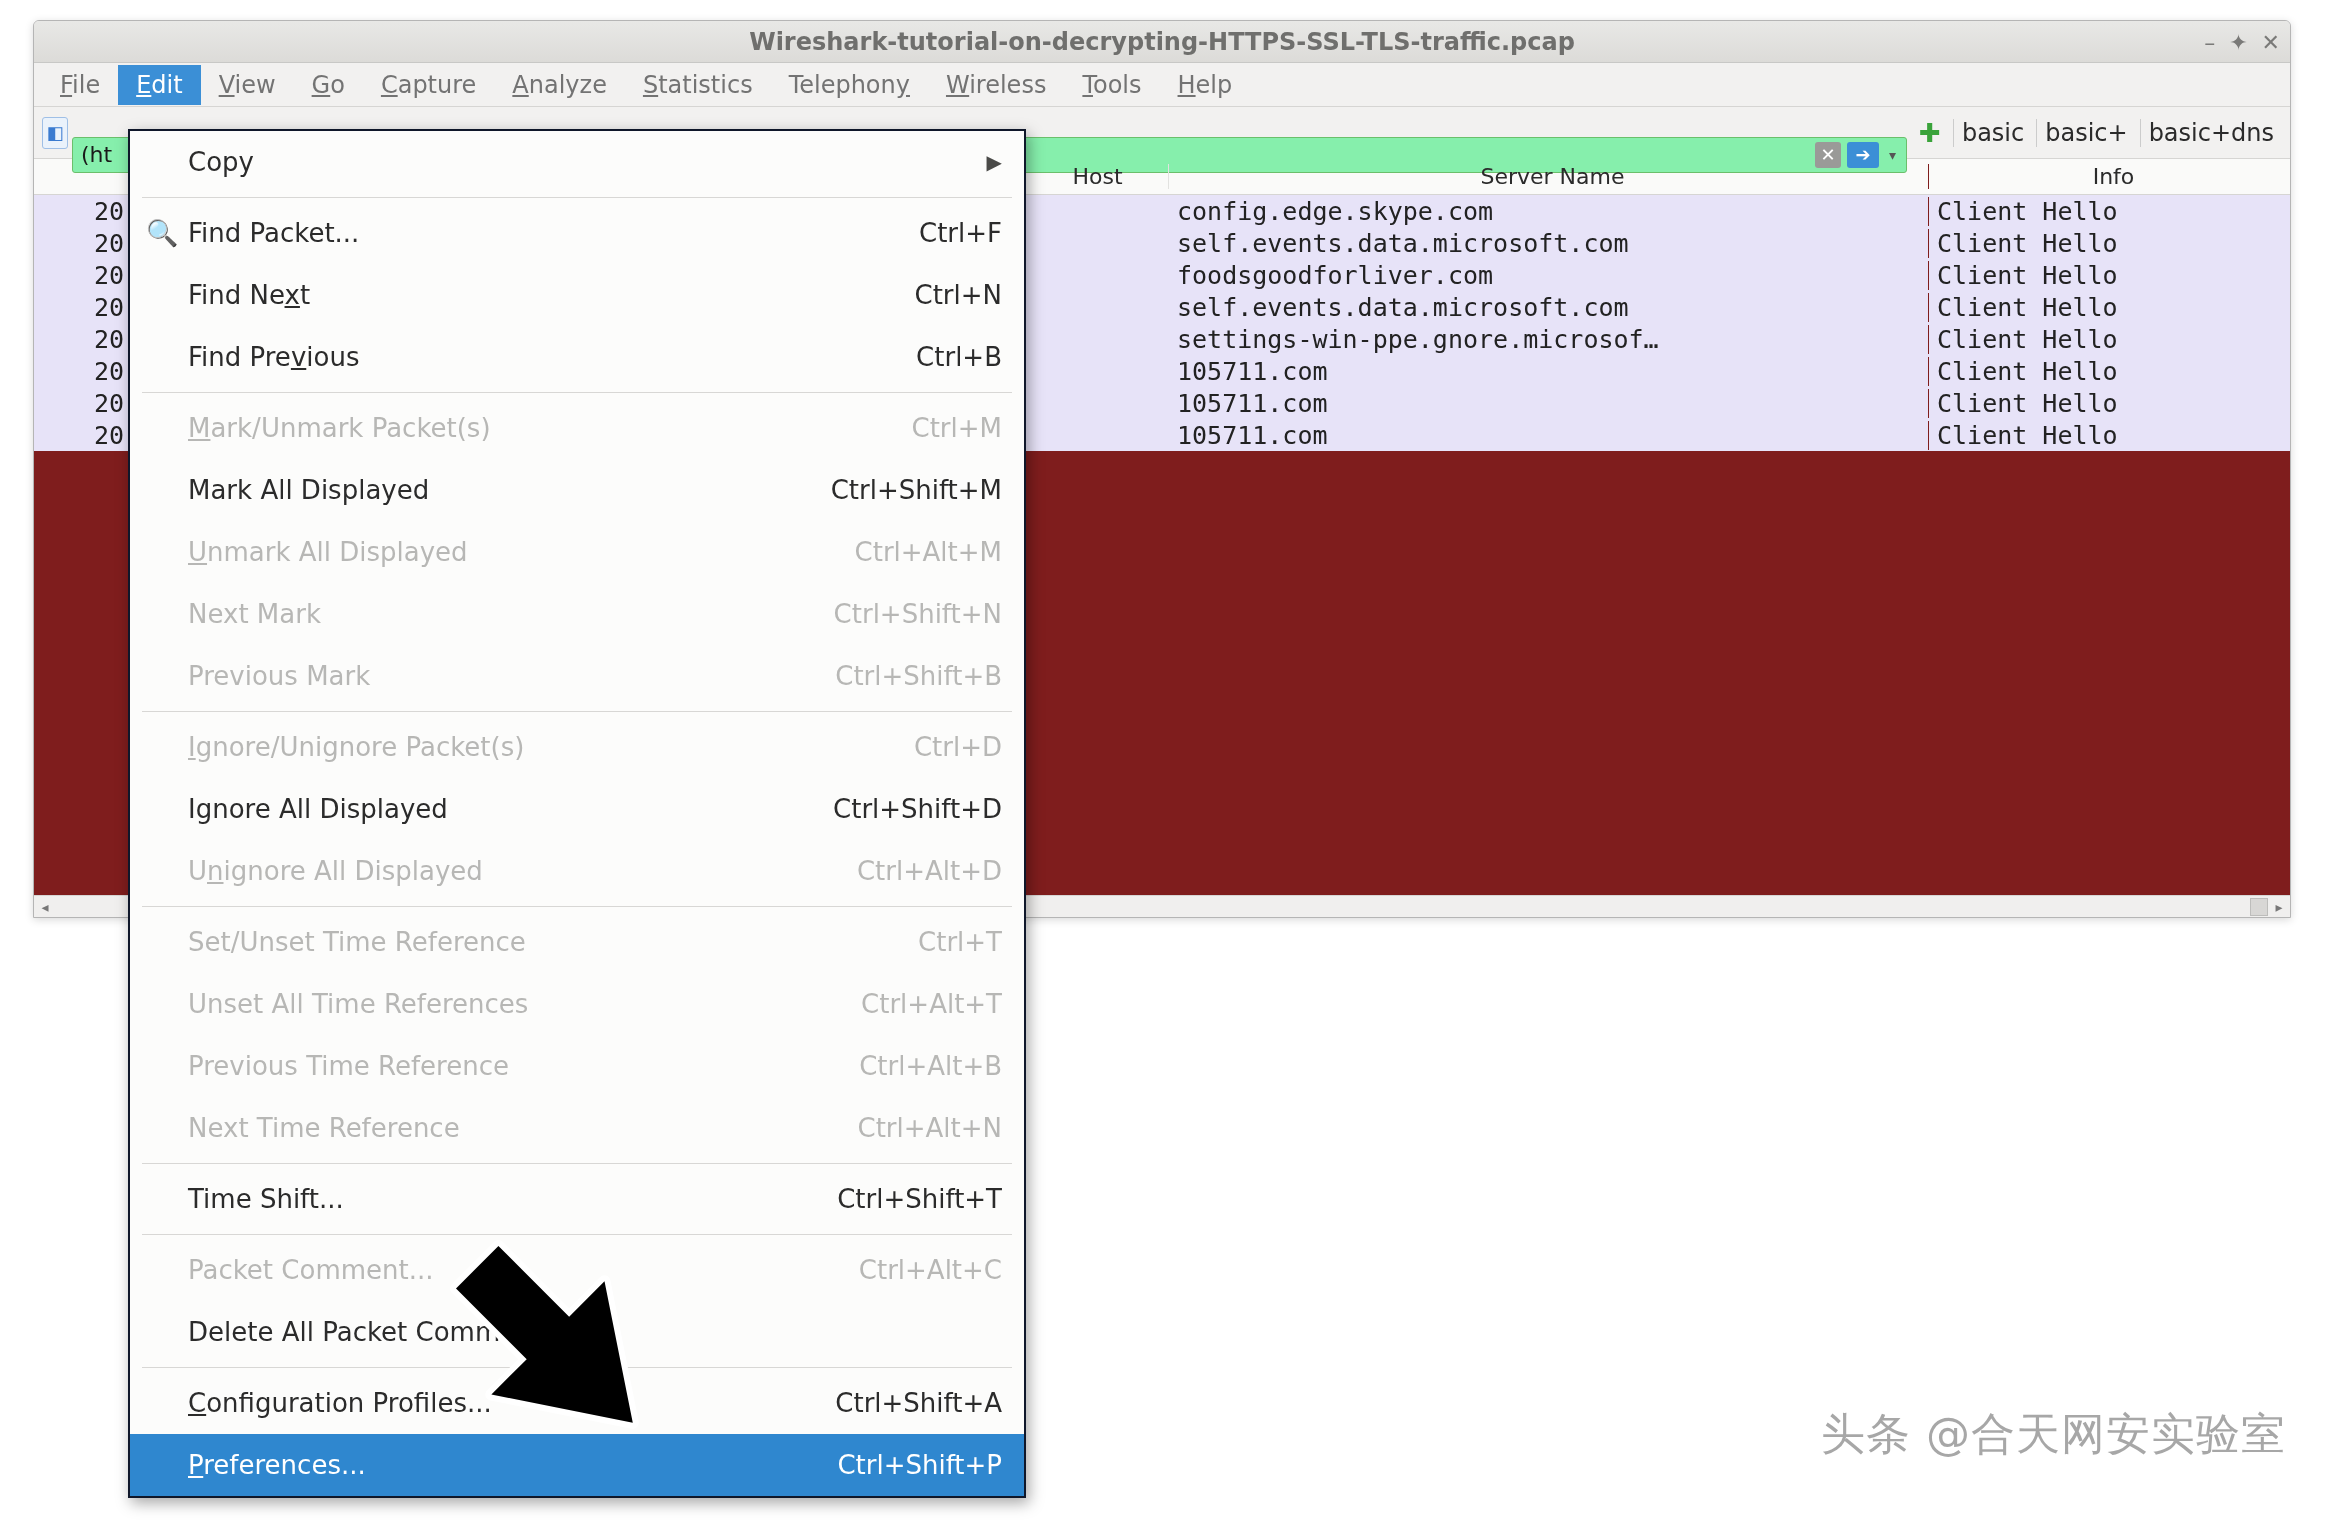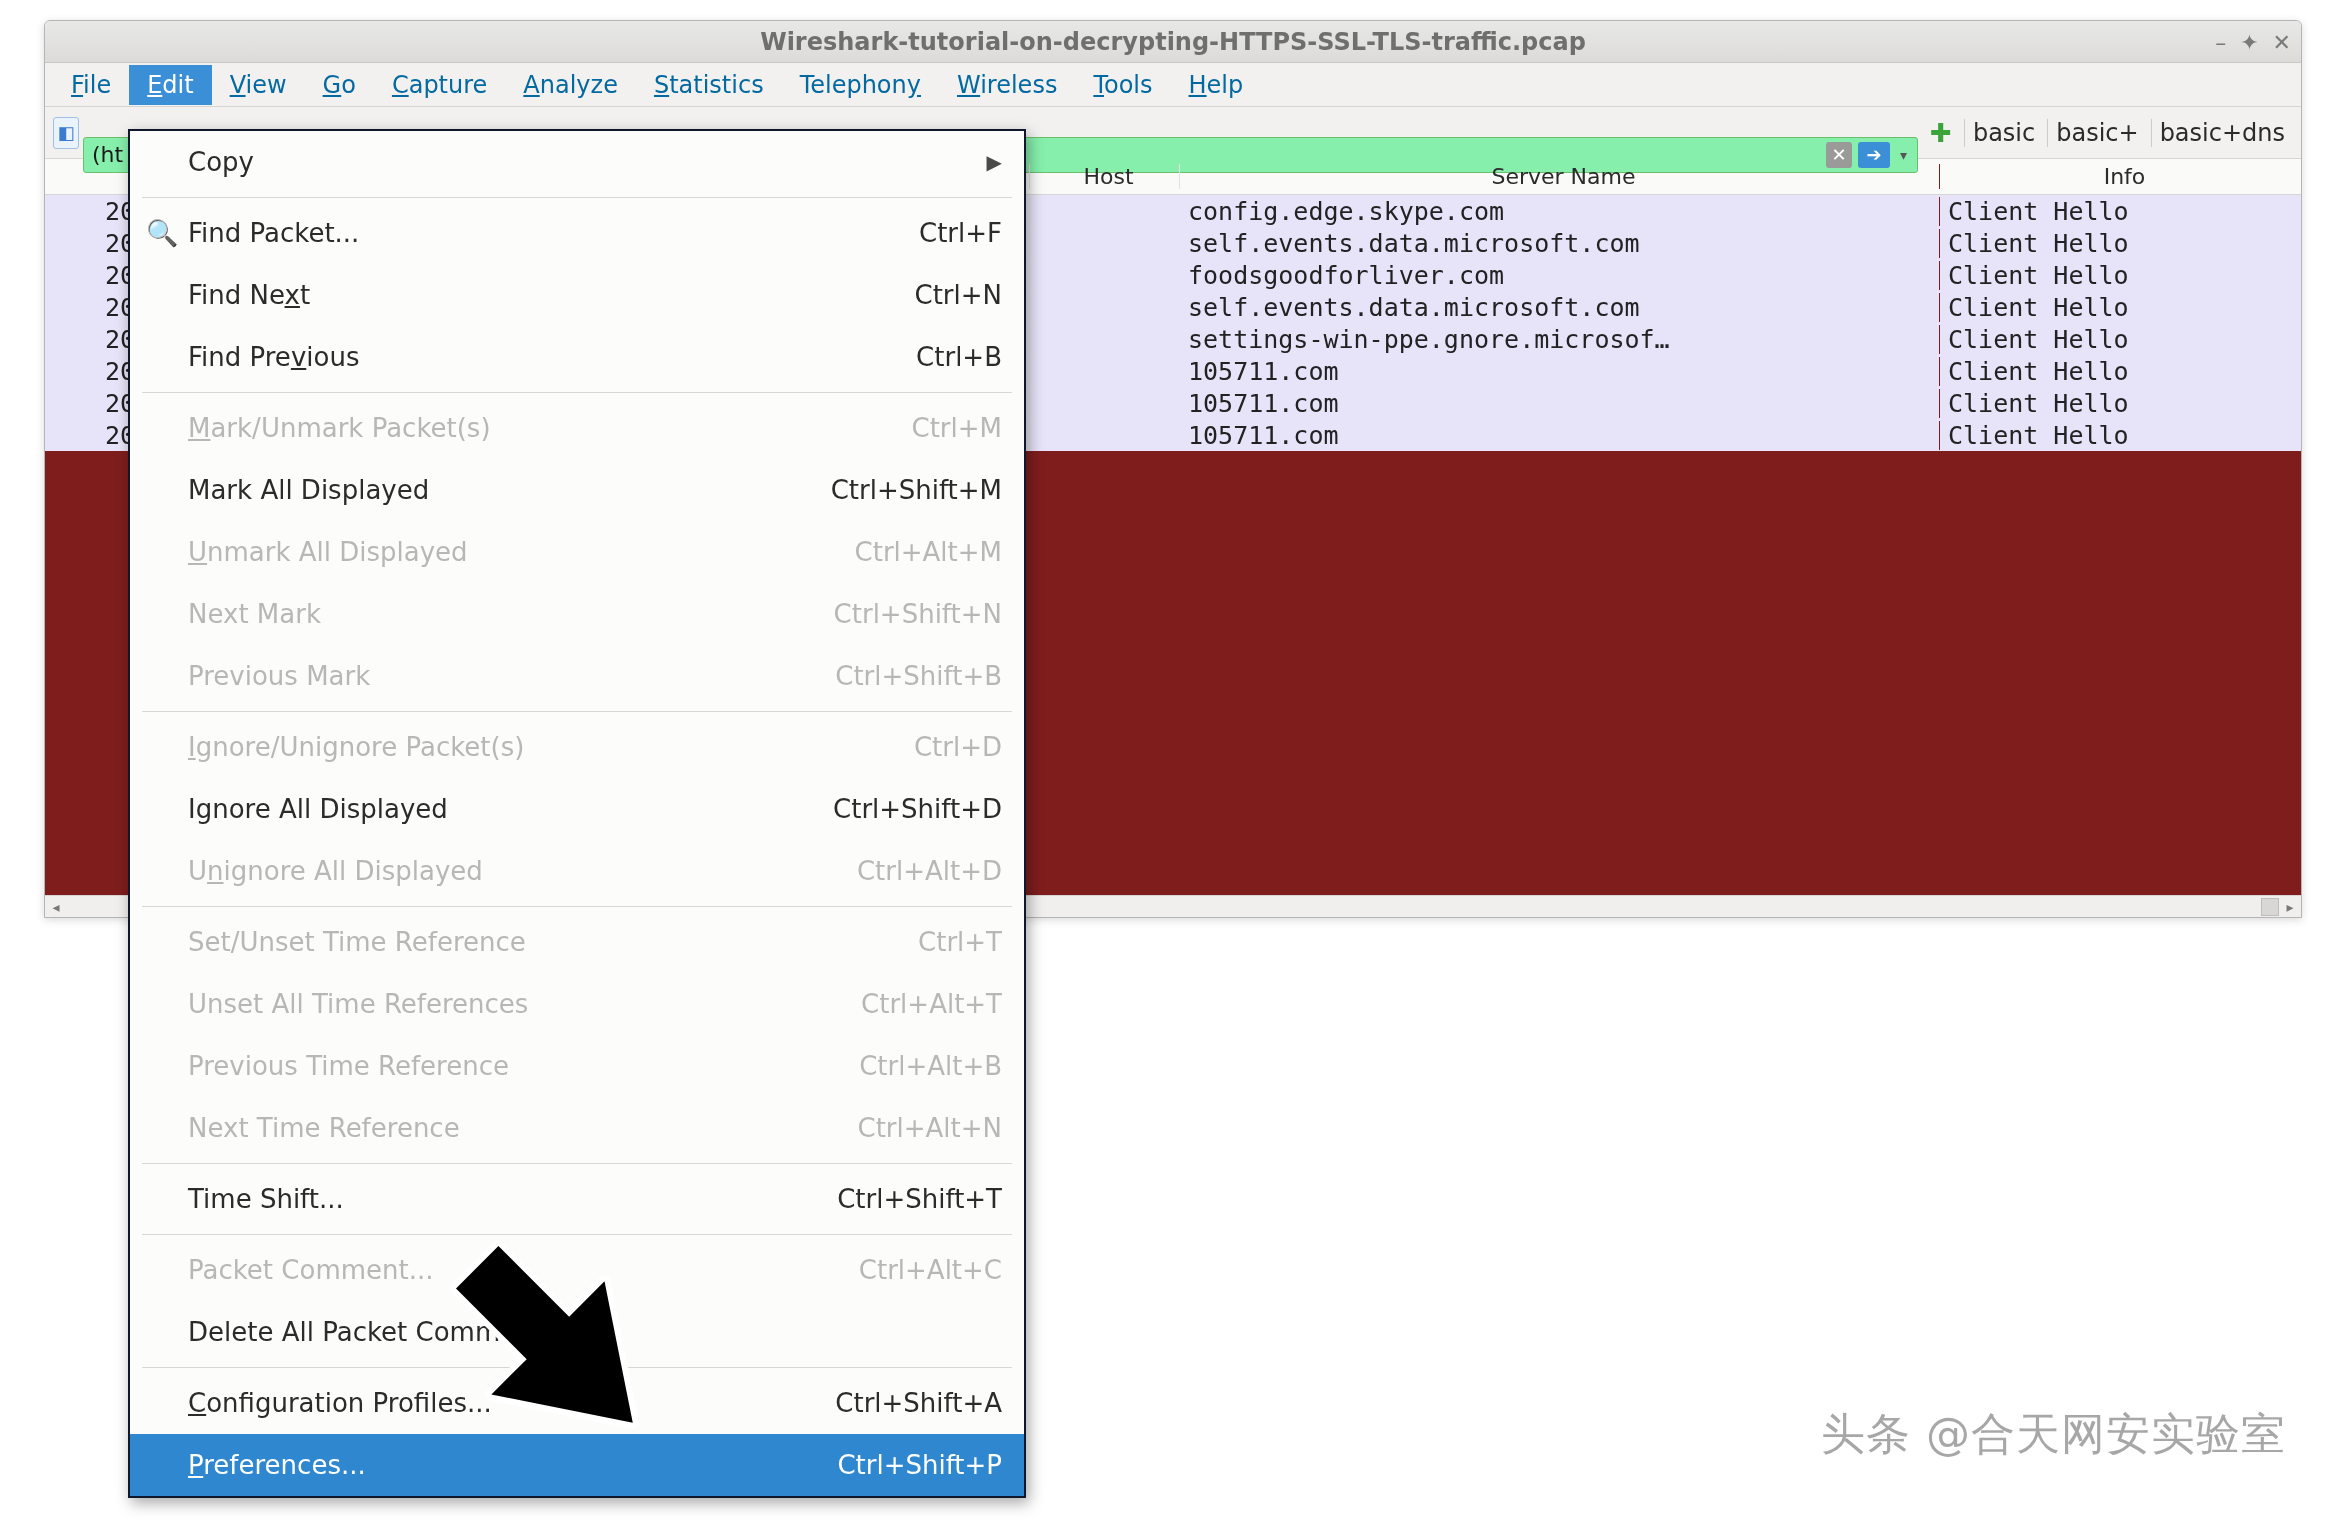--- a/index.html
+++ b/index.html
@@ -6,21 +6,21 @@
   body {
     font-family: "DejaVu Sans", "Liberation Sans", Arial, sans-serif;
     background: #ffffff;
     width: 2326px;
     height: 1520px;
     position: relative;
     overflow: hidden;
   }
   .window {
     position: absolute;
-    left: 44px;
+    left: 33px;
     top: 20px;
     width: 2258px;
     border: 1px solid #b5b5b5;
     background: #f2f1f0;
     box-shadow: 0 2px 8px rgba(0,0,0,0.15);
     border-radius: 6px 6px 0 0;
     overflow: hidden;
   }
   .titlebar {
     height: 42px;
@@ -52,21 +52,21 @@
     background: #f2f1f0;
     display: flex;
     align-items: center;
     padding: 0 8px;
     gap: 0;
     border-bottom: 1px solid #d6d5d3;
   }
   .menubar-item {
     padding: 6px 18px;
     font-size: 24px;
-    color: #0369a1;
+    color: #737373;
     cursor: default;
   }
   .menubar-item.active {
     background: #3b8fd6;
     color: #ffffff;
   }
   .menubar-item .ul { text-decoration: underline; }
   .toolbar {
     height: 52px;
     background: #f2f1f0;

